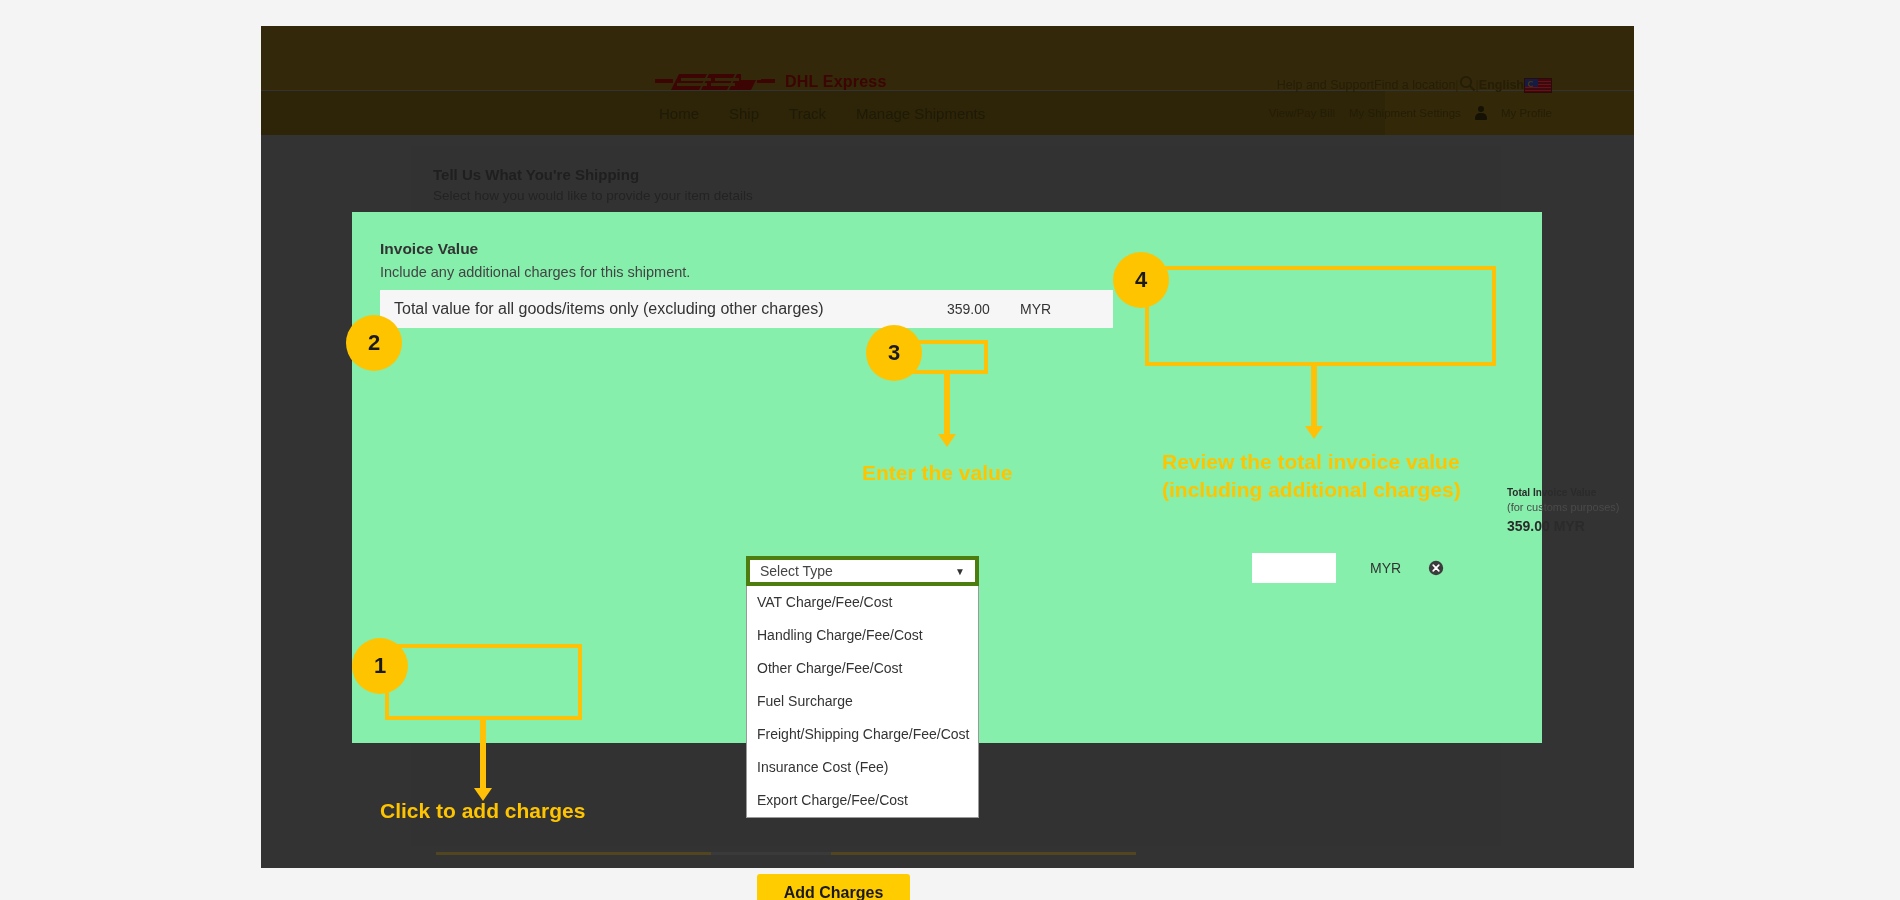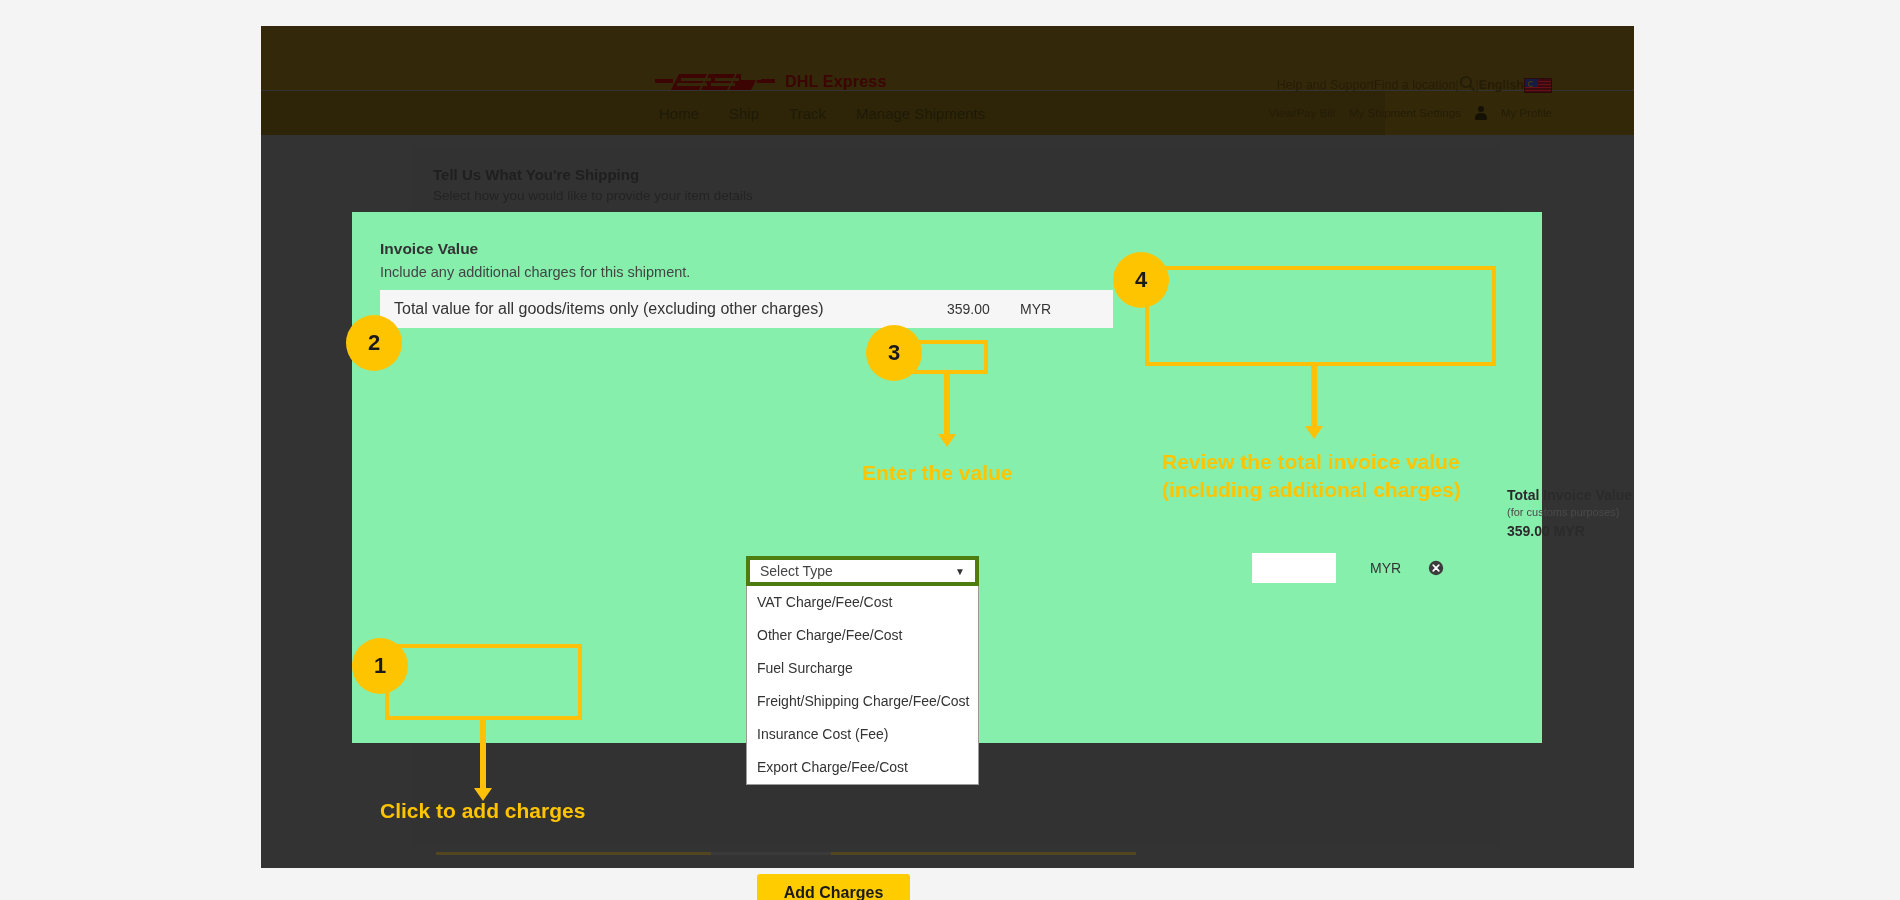--- a/index.html
+++ b/index.html
@@ -105,21 +105,21 @@
   .charge-input{
     position:absolute;left:900px;top:341px;width:84px;height:30px;
     background:#fff;border:1px solid #fff;box-sizing:border-box;
   }
   .charge-cur{position:absolute;left:1018px;top:348px;font-size:14px;color:#333;}
   .del-icon{position:absolute;left:1076px;top:348px;width:16px;height:16px;}
   
   .tiv{
     position:absolute;left:1155px;top:275px;width:300px;
   }
-  .tiv-t{font-size:14px;font-weight:bold;color:#2b2b2b;}
+  .tiv-t{font-size:10px;font-weight:bold;color:#2b2b2b;}
   .tiv-s{font-size:11px;color:#4a4a4a;margin-top:3px;}
   .tiv-v{font-size:14px;font-weight:bold;color:#2b2b2b;margin-top:5px;}
   
   .add-btn{
     position:absolute;left:405px;top:662px;width:153px;height:38px;
     background:#ffcc00;border:none;border-radius:3px;cursor:pointer;
     font-family:"Liberation Sans", sans-serif;
     font-size:16px;font-weight:bold;color:#1a1a1a;
   }
   .cbox{position:absolute;border:4px solid #ffc107;box-sizing:border-box;}
@@ -227,20 +227,21 @@
     <span class="goods-cur">MYR</span>
   </div>
 
   <div class="select-wrap">
     <span class="label">Select Type</span>
     <span class="caret">▼</span>
   </div>
 
   <div class="dropdown">
     <div class="dd-item">VAT Charge/Fee/Cost</div>
+    <div class="dd-item">Handling Charge/Fee/Cost</div>
     <div class="dd-item">Other Charge/Fee/Cost</div>
     <div class="dd-item">Fuel Surcharge</div>
     <div class="dd-item">Freight/Shipping Charge/Fee/Cost</div>
     <div class="dd-item">Insurance Cost (Fee)</div>
     <div class="dd-item">Export Charge/Fee/Cost</div>
   </div>
 
   <div class="charge-input"></div>
   <div class="charge-cur">MYR</div>
   <div class="del-icon">

